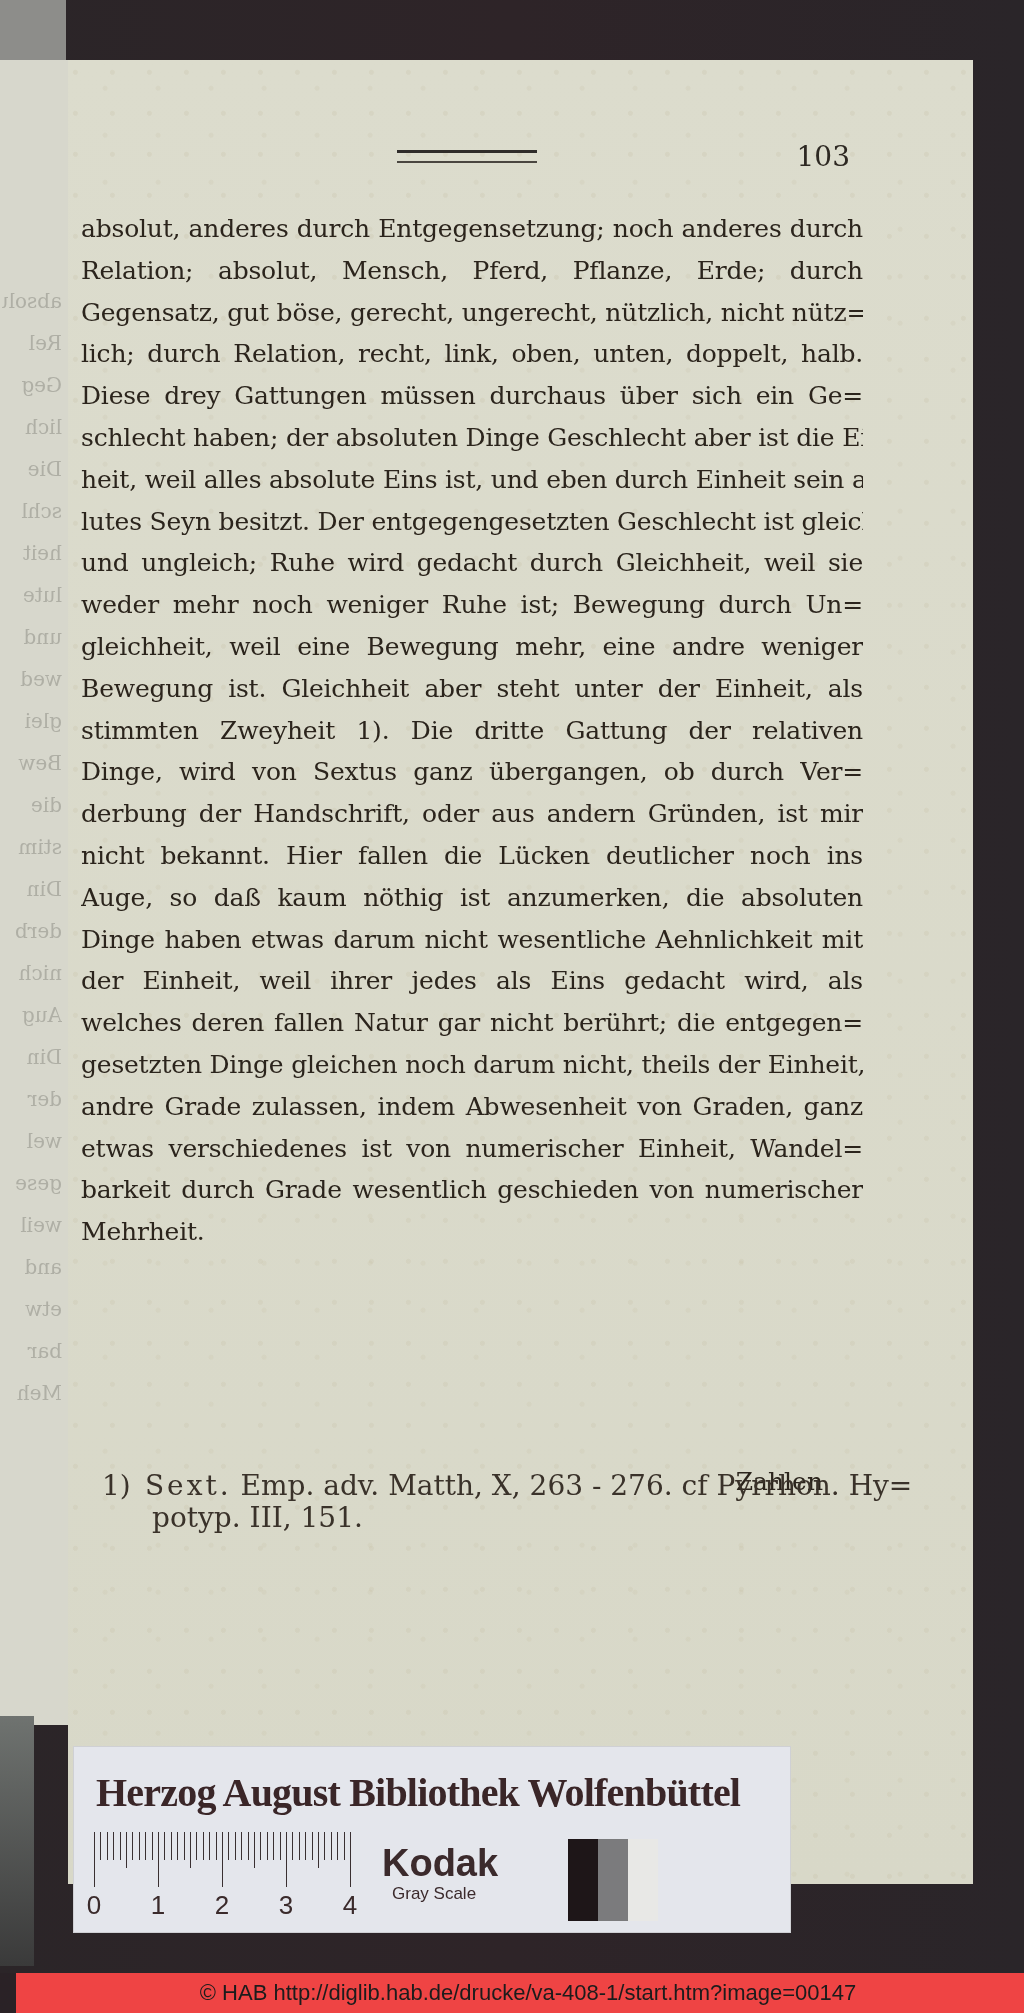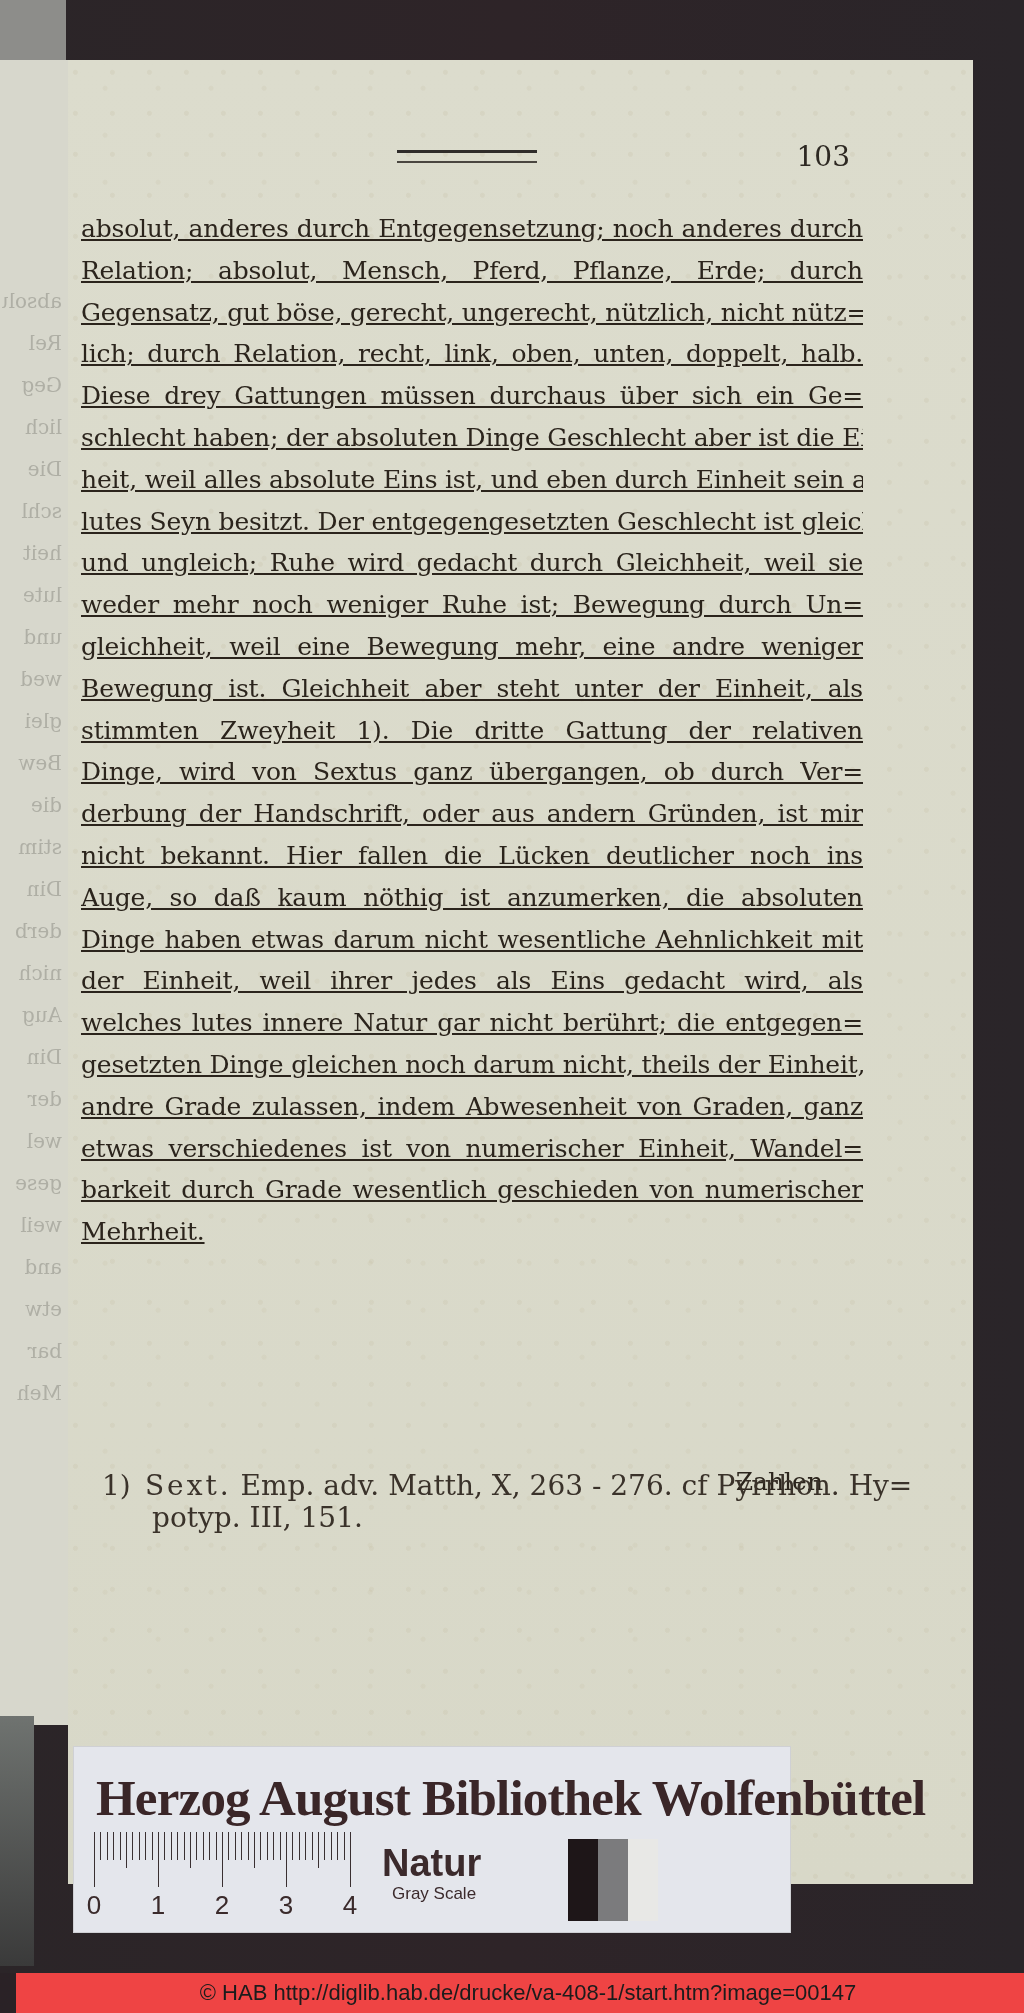--- a/index.html
+++ b/index.html
@@ -49,21 +49,21 @@
     font-size: 28px; color: #2d2822; font-family: "DejaVu Serif", serif;
   }
   .body-text {
     position: absolute; left: 13px; top: 148px; width: 782px;
     color: #2b241c;
     font-family: "DejaVu Serif", serif; font-size: 25px; line-height: 41.8px;
     letter-spacing: -0.2px;
   }
   .body-text .line {
     display: block; white-space: nowrap; text-align: justify;
-    text-align-last: justify; overflow: hidden; text-decoration: underline;
+    text-align-last: justify; overflow: hidden;
   }
   .body-text .line.last { text-align-last: left; }
   .catchword {
     position: absolute; right: 150px; top: 1407px;
     font-size: 25px; color: #2b241c; font-family: "DejaVu Serif", serif;
   }
   .footnote {
     position: absolute; left: 34px; top: 1410px; width: 760px;
     font-family: "DejaVu Serif", serif; font-size: 28px; line-height: 32px; color: #3a322a;
   }
@@ -72,21 +72,21 @@
   .fn-marker { display: inline-block; width: 34px; }
   .spaced { letter-spacing: 3px; }
 
   .color-card {
     position: absolute; left: 73px; top: 1746px; width: 716px; height: 185px;
     background: #e4e6ec; border: 1px solid #cfd0d4;
   }
   .card-title {
     position: absolute; left: 22px; top: 22px;
     font-family: "Liberation Serif", serif; font-weight: bold;
-    font-size: 51px; color: #3a2628; letter-spacing: -0.8px; white-space: nowrap;
+    font-size: 40px; color: #3a2628; letter-spacing: -0.8px; white-space: nowrap;
   }
   .ruler {
     position: absolute; left: 20px; top: 85px; width: 270px; height: 90px;
   }
   .tick { position: absolute; top: 0; width: 1px; background: #3a3032; }
   .ruler-label {
     position: absolute; top: 58px; font-family: "Liberation Sans", sans-serif;
     font-size: 26px; color: #3a2a2b; transform: translateX(-50%);
   }
   .kodak-brand {
@@ -161,21 +161,21 @@
     <span class="line">weder mehr noch weniger Ruhe ist; Bewegung durch Un=</span>
     <span class="line">gleichheit, weil eine Bewegung mehr, eine andre weniger</span>
     <span class="line">Bewegung ist. Gleichheit aber steht unter der Einheit, als</span>
     <span class="line">stimmten Zweyheit 1). Die dritte Gattung der relativen</span>
     <span class="line">Dinge, wird von Sextus ganz übergangen, ob durch Ver=</span>
     <span class="line">derbung der Handschrift, oder aus andern Gründen, ist mir</span>
     <span class="line">nicht bekannt. Hier fallen die Lücken deutlicher noch ins</span>
     <span class="line">Auge, so daß kaum nöthig ist anzumerken, die absoluten</span>
     <span class="line">Dinge haben etwas darum nicht wesentliche Aehnlichkeit mit</span>
     <span class="line">der Einheit, weil ihrer jedes als Eins gedacht wird, als</span>
-    <span class="line">welches lutes innere Natur gar nicht berührt; die entgegen=</span>
+    <span class="line">welches deren fallen Natur gar nicht berührt; die entgegen=</span>
     <span class="line">gesetzten Dinge gleichen noch darum nicht, theils der Einheit,</span>
     <span class="line">andre Grade zulassen, indem Abwesenheit von Graden, ganz</span>
     <span class="line">etwas verschiedenes ist von numerischer Einheit, Wandel=</span>
     <span class="line">barkeit durch Grade wesentlich geschieden von numerischer</span>
     <span class="line last">Mehrheit.</span>
   </div>
 
   <div class="catchword">Zahlen</div>
 
   <div class="footnote">
@@ -231,21 +231,21 @@
       <div class="tick" style="left: 204.8px; height: 28px;"></div>
       <div class="tick" style="left: 211.2px; height: 28px;"></div>
       <div class="tick" style="left: 217.6px; height: 28px;"></div>
       <div class="tick" style="left: 224px; height: 36px;"></div>
       <div class="tick" style="left: 230.4px; height: 28px;"></div>
       <div class="tick" style="left: 236.8px; height: 28px;"></div>
       <div class="tick" style="left: 243.2px; height: 28px;"></div>
       <div class="tick" style="left: 249.6px; height: 28px;"></div>
       <div class="tick" style="left: 256px; height: 55px;"></div>
     </div>
-  <div class="kodak-brand">Natur</div>
+  <div class="kodak-brand">Kodak</div>
   <div class="kodak-sub">Gray Scale</div>
   <div class="swatch" style="left: 494px; background: rgb(30, 22, 24);"></div>
   <div class="swatch" style="left: 524px; background: rgb(123, 123, 125);"></div>
   <div class="swatch" style="left: 554px; background: rgb(232, 232, 230);"></div>
 </div>
 
 <div class="credit-bar">
   <span>© HAB http://diglib.hab.de/drucke/va-408-1/start.htm?image=00147</span>
 </div>
 

